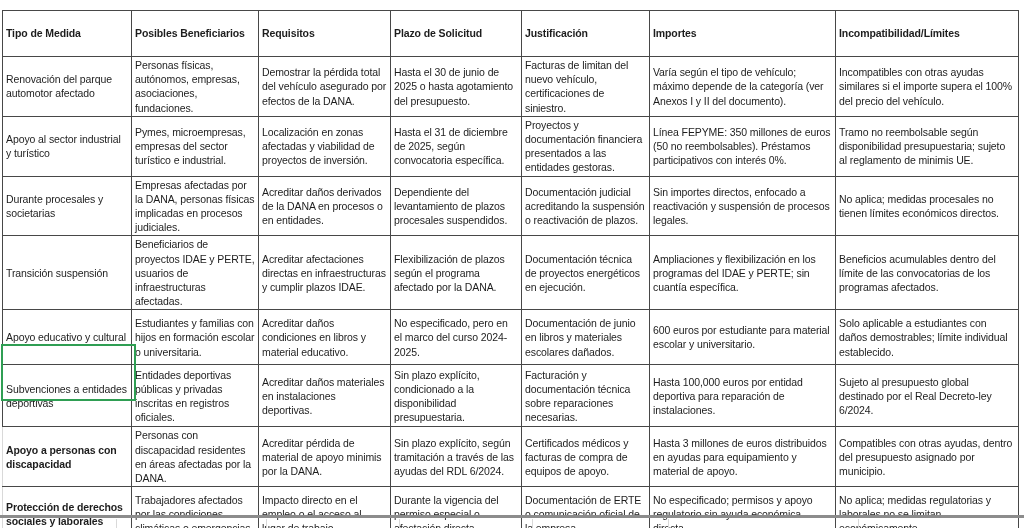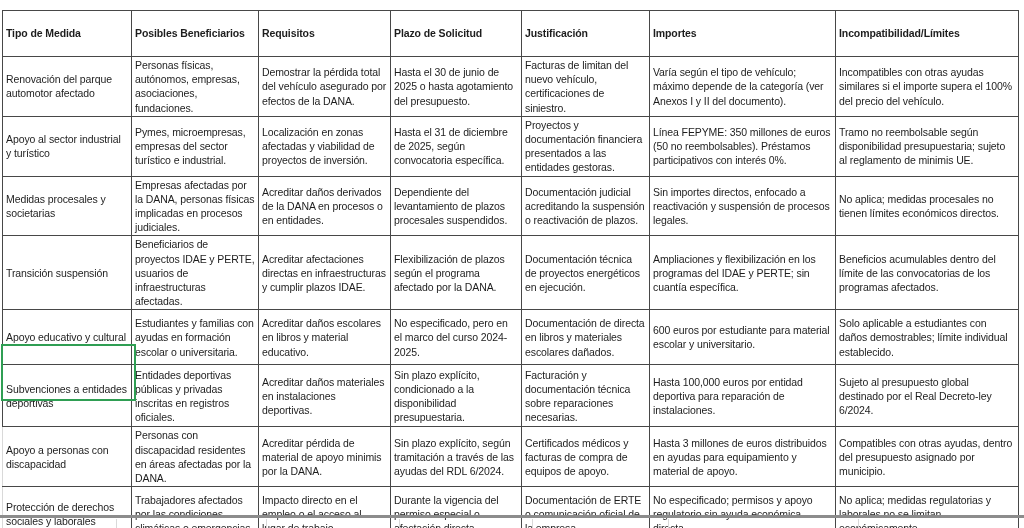--- a/index.html
+++ b/index.html
@@ -34,21 +34,21 @@
   tr.hdr{height:46px;}
   tr.r0{height:59px;}
   tr.r1{height:58px;}
   tr.r2{height:57px;}
   tr.r3{height:60px;}
   tr.r4{height:55px;}
   tr.r5{height:62px;}
   tr.r6{height:55px;}
   tr.r7{height:55px;}
   
-  tr.r6 td:first-child, tr.r7 td:first-child{border-left-color:var(--faint);}
+  tr.r6 td:first-child, tr.r7 td:first-child{border-left-color:var(--faint);font-weight:bold;}
   .cell-highlight{
     position:absolute;left:1px;top:344px;width:131px;height:53px;
     border:2px solid var(--highlight);
     pointer-events:none;
   }
   .bottom-rule{
     position:absolute;left:0;top:515px;width:1024px;height:3px;
     background:var(--rule);
   }
   .faint-line{
@@ -95,43 +95,43 @@
       <tr class="r1">
         <td>Apoyo al sector industrial y turístico</td>
         <td>Pymes, microempresas, empresas del sector turístico e industrial.</td>
         <td>Localización en zonas afectadas y viabilidad de proyectos de inversión.</td>
         <td>Hasta el 31 de diciembre de 2025, según convocatoria específica.</td>
         <td>Proyectos y documentación financiera presentados a las entidades gestoras.</td>
         <td>Línea FEPYME: 350 millones de euros (50 no reembolsables). Préstamos participativos con interés 0%.</td>
         <td>Tramo no reembolsable según disponibilidad presupuestaria; sujeto al reglamento de minimis UE.</td>
       </tr>
       <tr class="r2">
-        <td>Medidas procesales y societarias</td>
+        <td>Durante procesales y societarias</td>
         <td>Empresas afectadas por la DANA, personas físicas implicadas en procesos judiciales.</td>
         <td>Acreditar daños derivados de la DANA en procesos o en entidades.</td>
         <td>Dependiente del levantamiento de plazos procesales suspendidos.</td>
         <td>Documentación judicial acreditando la suspensión o reactivación de plazos.</td>
         <td>Sin importes directos, enfocado a reactivación y suspensión de procesos legales.</td>
         <td>No aplica; medidas procesales no tienen límites económicos directos.</td>
       </tr>
       <tr class="r3">
         <td>Transición suspensión</td>
         <td>Beneficiarios de proyectos IDAE y PERTE, usuarios de infraestructuras afectadas.</td>
         <td>Acreditar afectaciones directas en infraestructuras y cumplir plazos IDAE.</td>
         <td>Flexibilización de plazos según el programa afectado por la DANA.</td>
         <td>Documentación técnica de proyectos energéticos en ejecución.</td>
         <td>Ampliaciones y flexibilización en los programas del IDAE y PERTE; sin cuantía específica.</td>
         <td>Beneficios acumulables dentro del límite de las convocatorias de los programas afectados.</td>
       </tr>
       <tr class="r4">
         <td>Apoyo educativo y cultural</td>
-        <td>Estudiantes y familias con ayudas en formación escolar o universitaria.</td>
-        <td>Acreditar daños escolares en libros y material educativo.</td>
+        <td>Estudiantes y familias con hijos en formación escolar o universitaria.</td>
+        <td>Acreditar daños condiciones en libros y material educativo.</td>
         <td>No especificado, pero en el marco del curso 2024-2025.</td>
-        <td>Documentación de directa en libros y materiales escolares dañados.</td>
+        <td>Documentación de junio en libros y materiales escolares dañados.</td>
         <td>600 euros por estudiante para material escolar y universitario.</td>
         <td>Solo aplicable a estudiantes con daños demostrables; límite individual establecido.</td>
       </tr>
       <tr class="r5">
         <td>Subvenciones a entidades deportivas</td>
         <td>Entidades deportivas públicas y privadas inscritas en registros oficiales.</td>
         <td>Acreditar daños materiales en instalaciones deportivas.</td>
         <td>Sin plazo explícito, condicionado a la disponibilidad presupuestaria.</td>
         <td>Facturación y documentación técnica sobre reparaciones necesarias.</td>
         <td>Hasta 100,000 euros por entidad deportiva para reparación de instalaciones.</td>

